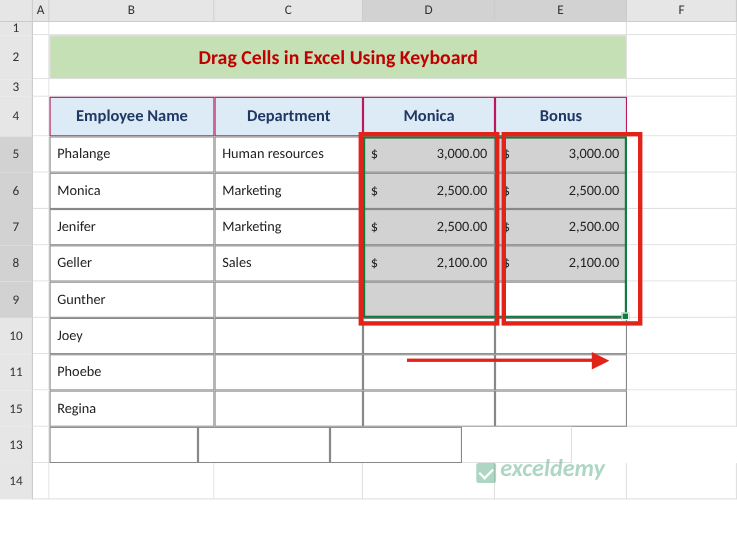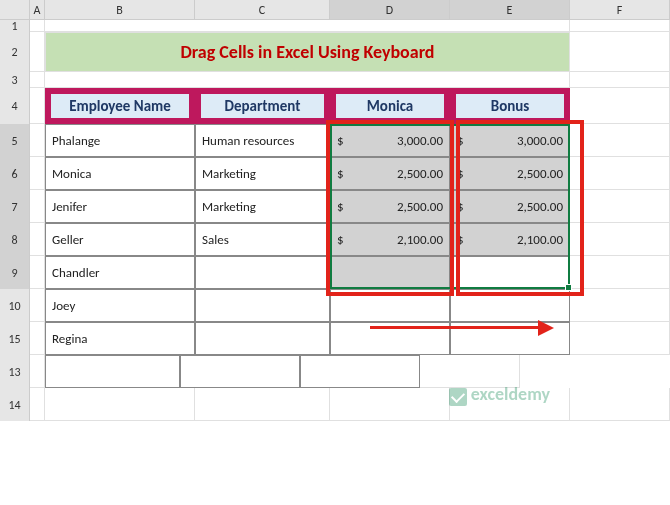--- a/index.html
+++ b/index.html
@@ -20,34 +20,34 @@
     .col-A { width: 15px; }
     .col-B { width: 150px; }
     .col-C { width: 135px; }
     .col-D { width: 120px; }
     .col-E { width: 120px; }
     .col-F { width: 100px; }
     .rows { }
     .row { display: flex; height: 33px; }
     .cell { border-right: 1px solid #e0e0e0; border-bottom: 1px solid #e0e0e0; display: flex; align-items: center; padding: 0 6px; background: #fff; position: relative; }
     .title-banner { background: #c5e0b4; color: #c00000; font-weight: bold; font-size: 18px; justify-content: center; border: 1px solid #e0e0e0; }
-    .thead { background: #ddebf7; font-weight: bold; font-size: 15px; color: #1f3864; justify-content: center; border: 6px solid #be185d; }
+    .thead { background: #ddebf7; font-weight: bold; font-size: 15px; color: #1f3864; justify-content: center; border: 1px solid #be185d; }
     .tcell { border: 1px solid #888; font-size: 13px; color: #222; }
     .money { justify-content: space-between; }
     .money .cur { }
     .money .amt { }
     .sel-fill { background: #d2d2d2; }
     .red-box { position: absolute; border: 4px solid #e2231a; pointer-events: none; z-index: 10; }
     .sel-outline { position: absolute; border: 2px solid #107c41; pointer-events: none; z-index: 9; }
     .sel-handle { position: absolute; width: 7px; height: 7px; background: #107c41; border: 1px solid #fff; right: -4px; bottom: -4px; z-index: 11; }
     .arrow { position: absolute; z-index: 12; pointer-events: none; }
     .arrow-line { position: absolute; height: 3px; background: #e2231a; }
     .arrow-head { position: absolute; width: 0; height: 0; border-top: 8px solid transparent; border-bottom: 8px solid transparent; border-left: 16px solid #e2231a; }
     .watermark { position: absolute; right: 120px; bottom: 15px; opacity: 0.35; font-size: 11px; color: #1a8c5a; text-align: center; z-index: 5; }
-    .watermark .brand { font-size: 18px; font-weight: bold; }
+    .watermark .brand { font-size: 22px; font-weight: bold; font-style: italic; }
     .watermark .icon { display: inline-block; width: 18px; height: 18px; background: #1a8c5a; border-radius: 2px; vertical-align: middle; margin-right: 4px; position: relative; }
     .watermark .icon::after { content: ""; position: absolute; width: 6px; height: 10px; border: solid #fff; border-width: 0 2px 2px 0; transform: rotate(45deg); left: 5px; top: 2px; }
   </style>
 </head>
 <body>
 
 <div class="sheet">
 
   <div class="col-headers">
     <div class="row-header"></div>
@@ -149,30 +149,39 @@
           </div>
     <div class="cell tcell money col-E sel-fill">
             <span class="cur">$</span>
             <span class="amt">2,100.00</span>
           </div>
     <div class="cell col-F"></div>
   </div>
         <div class="row">
     <div class="row-header sel">9</div>
     <div class="cell col-A"></div>
-    <div class="cell tcell col-B">Chandler</div>
+    <div class="cell tcell col-B">Gunther</div>
     <div class="cell tcell col-C"></div>
     <div class="cell tcell money col-D sel-fill"></div>
     <div class="cell tcell money col-E "></div>
     <div class="cell col-F"></div>
   </div>
         <div class="row">
     <div class="row-header ">10</div>
     <div class="cell col-A"></div>
     <div class="cell tcell col-B">Joey</div>
+    <div class="cell tcell col-C"></div>
+    <div class="cell tcell money col-D "></div>
+    <div class="cell tcell money col-E "></div>
+    <div class="cell col-F"></div>
+  </div>
+        <div class="row">
+    <div class="row-header ">11</div>
+    <div class="cell col-A"></div>
+    <div class="cell tcell col-B">Phoebe</div>
     <div class="cell tcell col-C"></div>
     <div class="cell tcell money col-D "></div>
     <div class="cell tcell money col-E "></div>
     <div class="cell col-F"></div>
   </div>
         <div class="row">
     <div class="row-header ">15</div>
     <div class="cell col-A"></div>
     <div class="cell tcell col-B">Regina</div>
     <div class="cell tcell col-C"></div>

